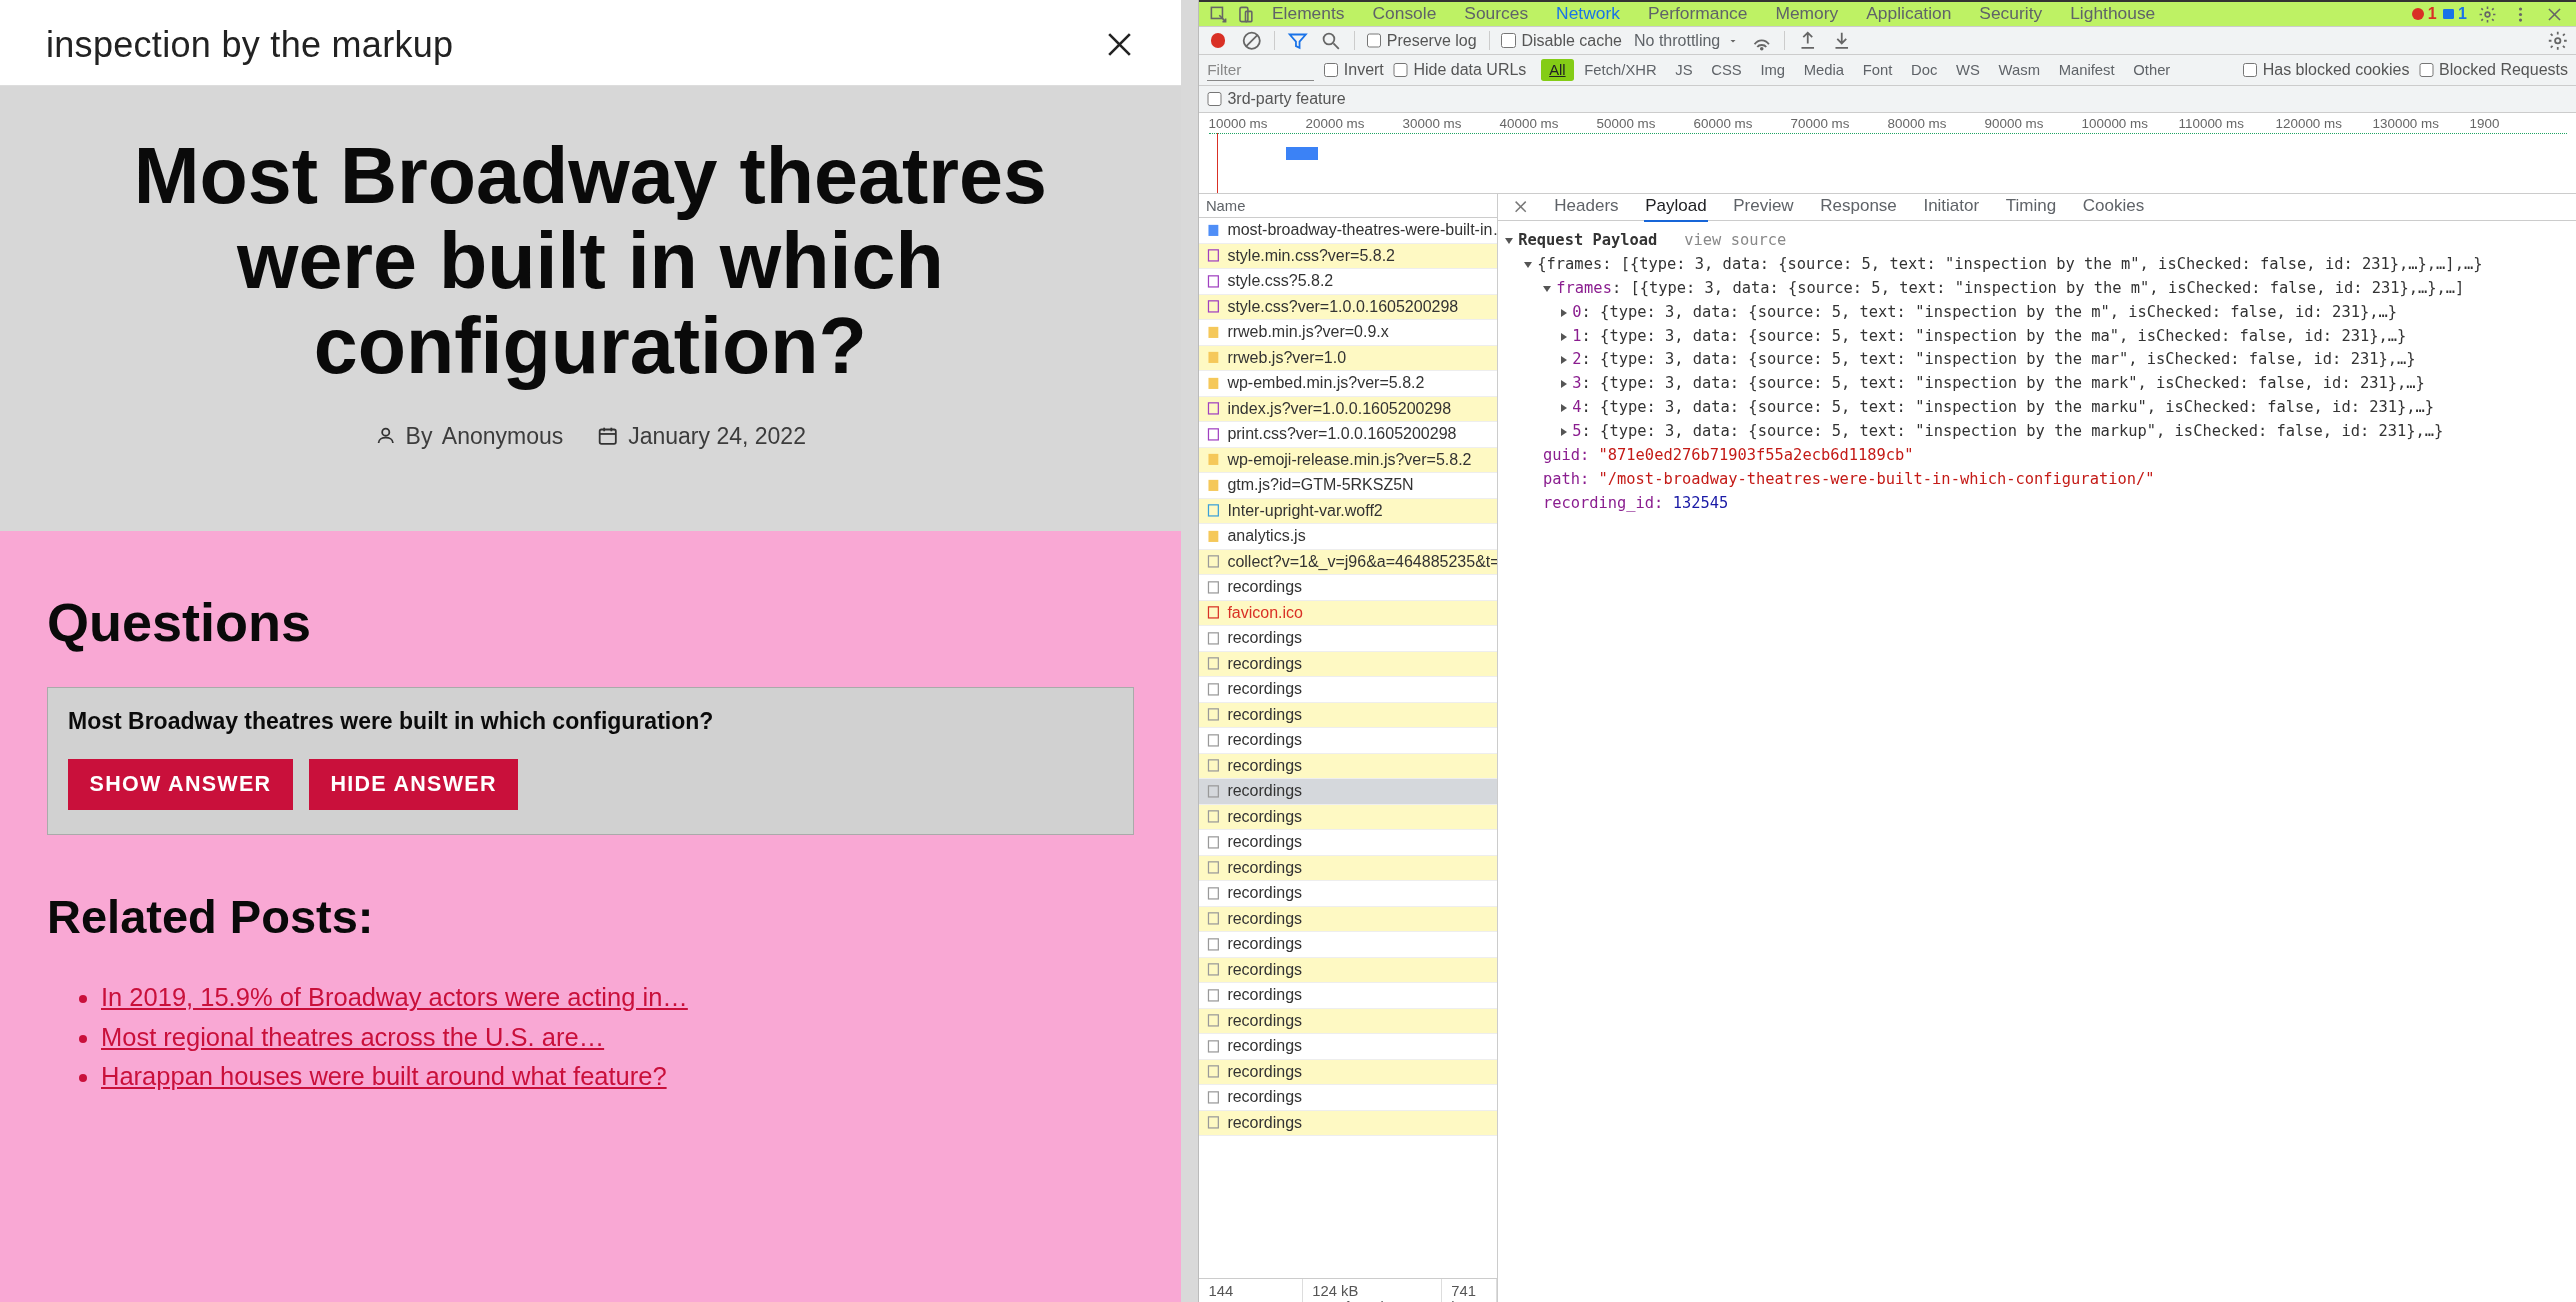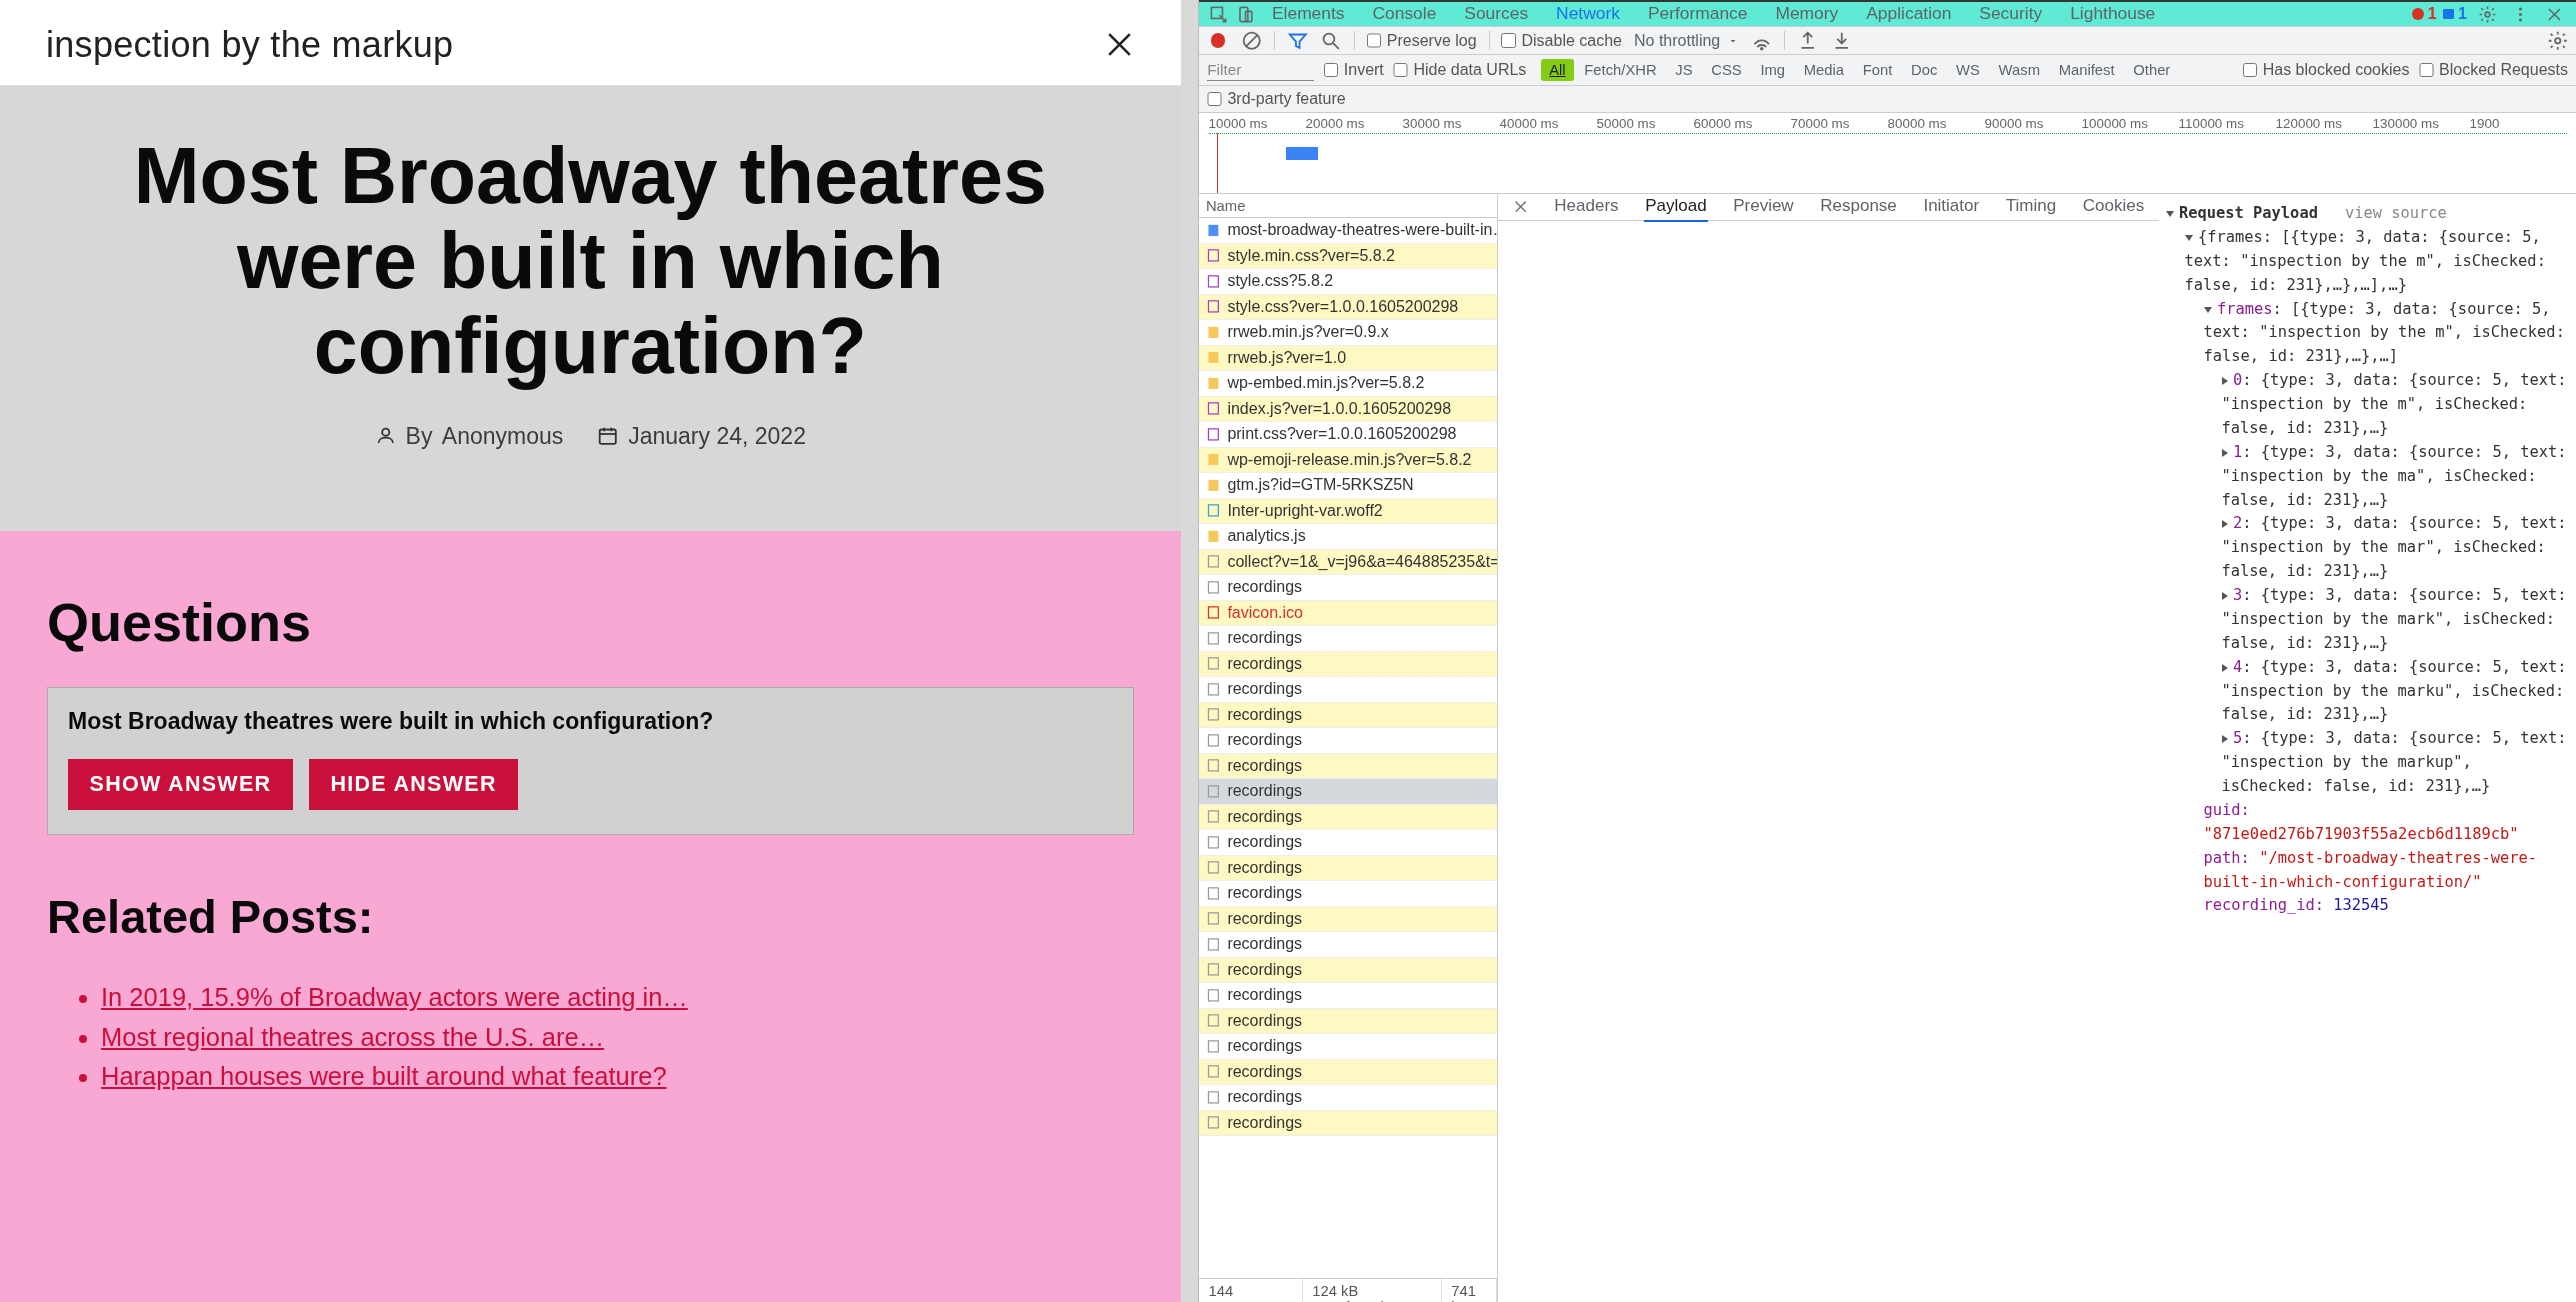--- a/index.html
+++ b/index.html
@@ -58,21 +58,21 @@
 .page-sb { width: 19px; background: #d9d9d9; height: 100%; }
 
 
 .dev-col {
   flex: 1; height: 100%; background: #f1f3f4; display: flex; flex-direction: column;
   border-left: 0.7px solid #bbb;
 }
 .dt-row { display: flex; align-items: center; background: #f1f3f4; }
 
 
-.dt-top { height: 27px; background: #5eead4; border-top: 2px solid #333; border-bottom: 0.7px solid #ccc; padding: 0 5.4px; }
+.dt-top { height: 27px; background: #bef264; border-top: 2px solid #333; border-bottom: 0.7px solid #ccc; padding: 0 5.4px; }
 .dt-top .dt-ic { width: 27px; display: flex; justify-content: center; align-items: center; color: #555; }
 .dt-top .dt-ic svg { width: 19px; height: 19px; }
 .dt-tabs { display: flex; flex: 1; padding-left: 9.4px; gap: 20px; }
 .dt-tab { font-size: 17.4px; color: #5f6368; cursor: pointer; padding: 4px 4px; }
 .dt-tab.active { color: #1a73e8; border-bottom: 2px solid #1a73e8; }
 .dt-right-icons { display: flex; gap: 6.7px; align-items: center; padding-right: 2.7px; }
 .dt-badge { display:flex; align-items:center; gap:4px; font-size:16px; font-weight:700; }
 .dt-badge.red { color:#d93025; }
 .dt-badge.blue { color:#1a73e8; }
 .dot { width:12px; height:12px; border-radius:50%; background:currentColor; }
@@ -144,21 +144,21 @@
 .req-row.selected { background:#d5d8dc; }
 .req-row.fav { color:#d93025; }
 .req-ic { width:14.8px; height:14.8px; flex:none; display:flex; align-items:center; justify-content:center; }
 .req-ic svg { width:100%; height:100%; }
 .req-status {
   height:24px; border-top:0.7px solid #ccc; display:flex; font-size:14.8px; color:#555;
 }
 .req-status span { padding: 4px 9.4px; border-right:0.7px solid #ddd; }
 
 
-.det-pane { flex:1; background:#fff; display:flex; flex-direction:row; }
+.det-pane { flex:1; background:#fff; display:flex; flex-direction:column; }
 .det-tabs { height:27px; border-bottom:0.7px solid #ccc; display:flex; align-items:center; gap:24px; padding:0 13.4px; }
 .det-close { width:17.4px; height:17.4px; cursor:pointer; color:#777; }
 .det-close svg{width:100%;height:100%;}
 .det-tab { font-size:17px; color:#5f6368; cursor:pointer; padding:4px 1.3px; }
 .det-tab.active { color:#202124; border-bottom:2px solid #1665d8; }
 .det-body { flex:1; padding: 8px 6.7px 0 6.7px; font-family: Menlo, Consolas, monospace; font-size:15.4px; line-height:1.55; color:#333; overflow:auto; }
 .payload-hdr { font-weight:700; color:#333; }
 .payload-hdr a { font-weight:400; color:#888; margin-left:27px; }
 .tri { display:inline-block; width:0;height:0;border-top:6px solid #555;border-left:4.7px solid transparent;border-right:4.7px solid transparent; margin-right:5.4px; vertical-align:0.7px; }
 .tri-r { display:inline-block; width:0;height:0;border-left:6px solid #555;border-top:4.7px solid transparent;border-bottom:4.7px solid transparent; margin-right:5.4px; vertical-align:0; }

